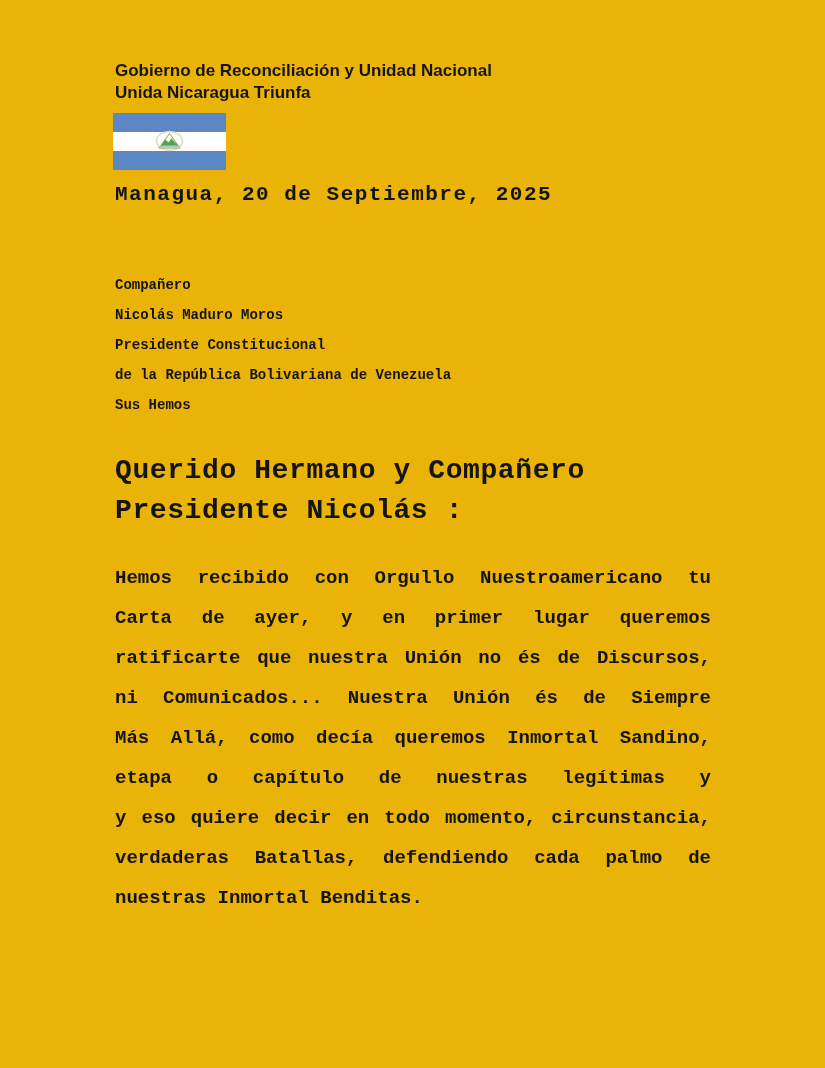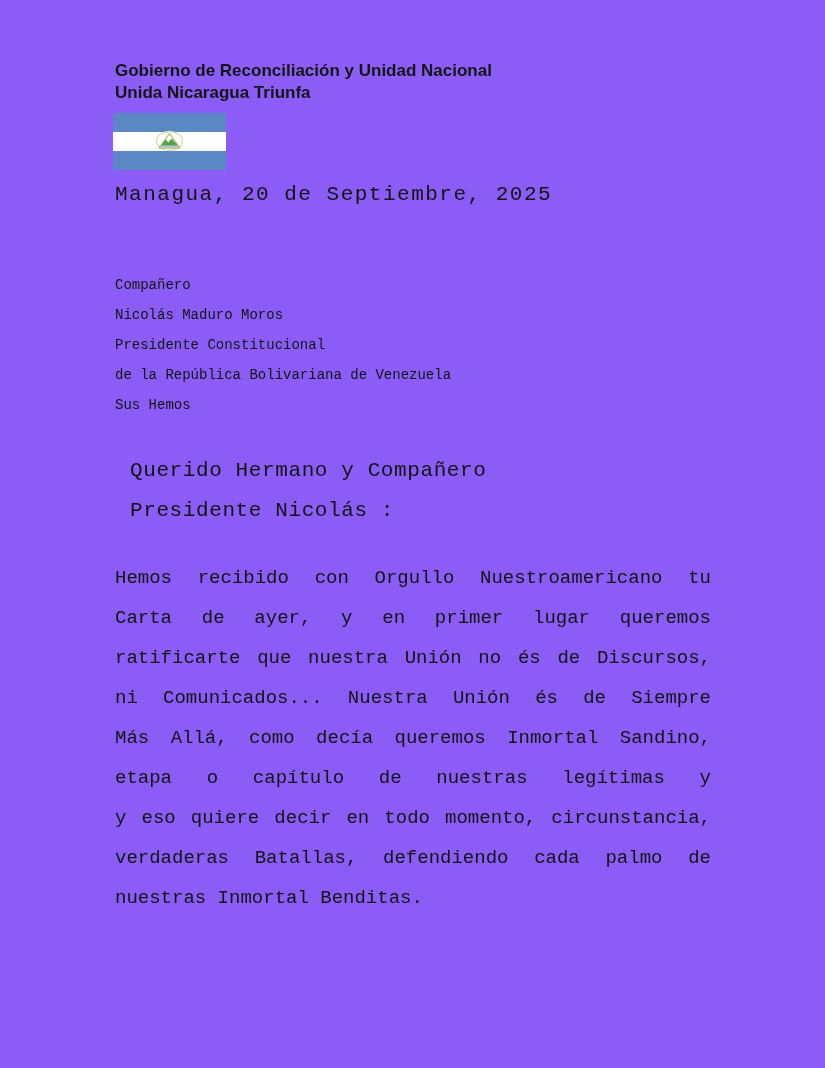--- a/index.html
+++ b/index.html
@@ -4,21 +4,21 @@
 <style>
   html, body {
     margin: 0;
     padding: 0;
     background: #ffffff;
   }
   .page {
     position: relative;
     width: 825px;
     height: 1068px;
-    background: #8b5cf6;
+    background: #eab308;
     overflow: hidden;
     color: #111111;
   }
   .org-header {
     position: absolute;
     left: 115px;
     top: 60px;
     font-family: "Liberation Sans", sans-serif;
     font-weight: bold;
     font-size: 17px;
@@ -28,21 +28,21 @@
   }
   .flag {
     position: absolute;
     left: 113px;
     top: 113px;
     width: 113px;
     height: 57px;
   }
   .mono {
     font-family: "Liberation Mono", "DejaVu Sans Mono", monospace;
-    font-weight: normal;
+    font-weight: bold;
     color: #141414;
   }
   .date-line {
     position: absolute;
     left: 115px;
     top: 182px;
     font-size: 21px;
     line-height: 26px;
     letter-spacing: 1.5px;
     white-space: nowrap;
@@ -52,24 +52,23 @@
     left: 115px;
     top: 270px;
     font-size: 14px;
     line-height: 30px;
   }
   .recipient div { white-space: nowrap; }
   .salutation {
     position: absolute;
     left: 115px;
     top: 451px;
-    font-size: 21px;
+    font-size: 28px;
     line-height: 40px;
     letter-spacing: 0.6px;
-    margin-left: 15px;
   }
   .salutation div { white-space: nowrap; }
   .letter-body {
     position: absolute;
     left: 115px;
     top: 558px;
     width: 596px;
     font-size: 19px;
     line-height: 40px;
   }

